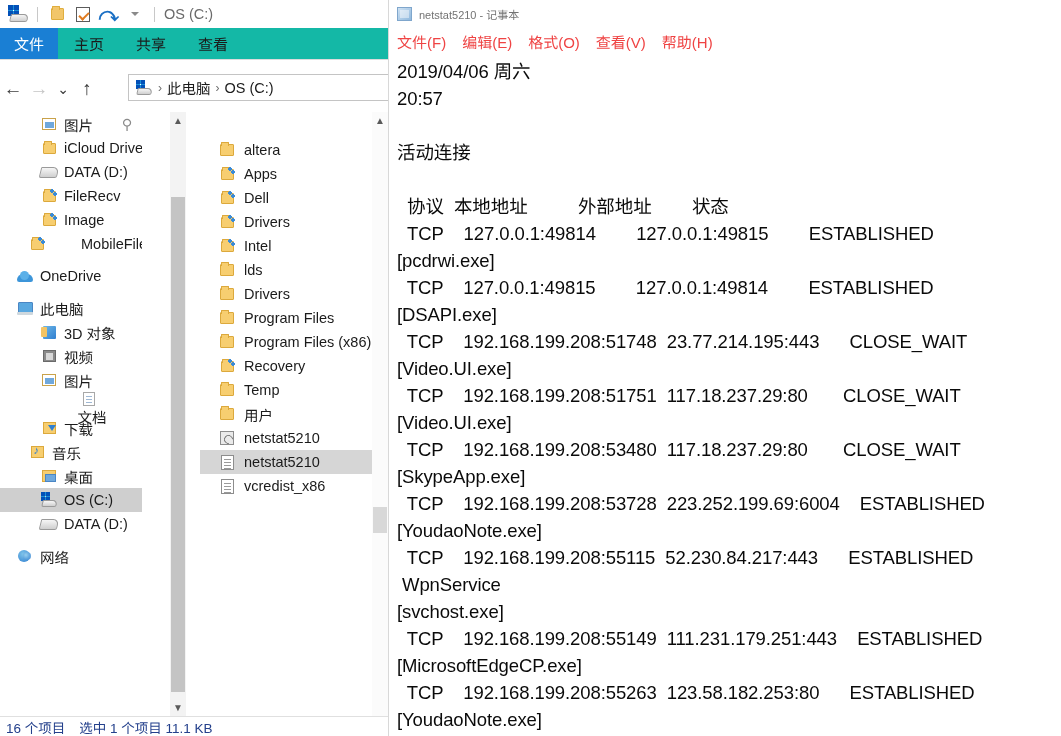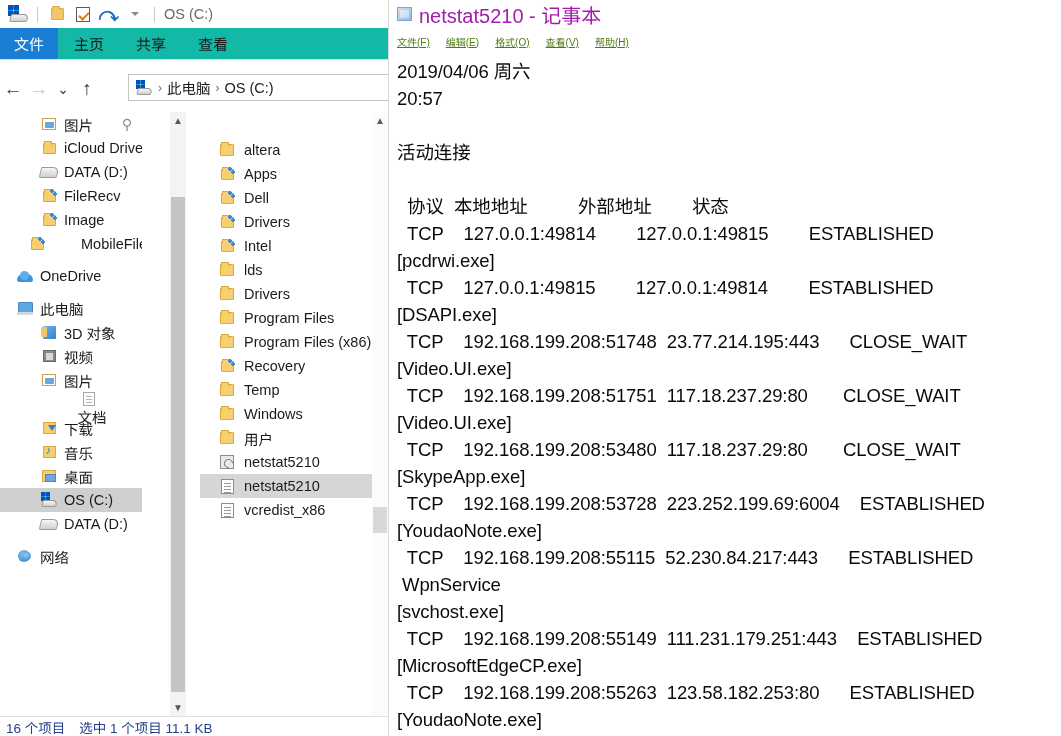--- a/index.html
+++ b/index.html
@@ -203,24 +203,24 @@
   #notepad {
     position:absolute; left:388px; top:0; width:673px; height:736px;
     background:#ffffff; overflow:hidden;
     border-left: 1px solid #d8d8d8;
   }
   .np-title { position:absolute; left:0; top:0; width:673px; height:28px;
     display:flex; align-items:center; padding-left:8px; gap:7px; background:#ffffff; }
   .np-icon { width:15px;height:14px;background:linear-gradient(135deg,#cfe2f3,#8fb8dd);
     border:1px solid #7fa6cc; position:relative;}
   .np-icon:after{content:"";position:absolute;left:2px;top:2px;right:2px;bottom:2px;background:#fff;opacity:.45;}
-  .np-title-text { font-size:20px; color:#a21caf; white-space:nowrap; }
+  .np-title-text { font-size:11px; color:#737373; white-space:nowrap; }
   .np-menu { position:absolute; left:0; top:28px; width:673px; height:26px;
     display:flex; align-items:center; padding-left:8px; gap:16px; }
-  .np-menu-item { font-size:10px; color:#4d7c0f; white-space:nowrap;text-decoration:underline; }
+  .np-menu-item { font-size:15px; color:#ef4444; white-space:nowrap; }
   .np-body {
     position:absolute; left:0; top:54px; width:673px; height:682px;
     padding: 4px 6px 0 8px;
     font-family: "Liberation Sans", "DejaVu Sans", sans-serif;
     font-size: 18.5px;
     line-height: 27px;
     color:#0a0a0a;
     white-space: pre;
     overflow: hidden;
     letter-spacing: -0.1px;
@@ -359,21 +359,21 @@
             <span class="f-doc"></span>
           </span>
           <span class="lbl">文档</span>
         </div>
         <div class="nav-item" style="padding-left: 40px;">
           <span class="iw">
             <span class="f-dl"></span>
           </span>
           <span class="lbl">下载</span>
         </div>
-        <div class="nav-item" style="padding-left: 40px; text-align: center;">
+        <div class="nav-item" style="padding-left: 28px; text-align: center;">
           <span class="iw">
             <span class="f-mus"></span>
           </span>
           <span class="lbl">音乐</span>
         </div>
         <div class="nav-item" style="padding-left: 40px;">
           <span class="iw">
             <span class="f-desk"></span>
           </span>
           <span class="lbl">桌面</span>
@@ -470,26 +470,20 @@
           <span class="iw">
             <span class="f-share"></span>
           </span>
           <span class="lbl">Recovery</span>
         </div>
         <div class="li-row">
           <span class="iw">
             <span class="li-folder"></span>
           </span>
           <span class="lbl">Temp</span>
-        </div>
-        <div class="li-row">
-          <span class="iw">
-            <span class="li-folder"></span>
-          </span>
-          <span class="lbl">Windows</span>
         </div>
         <div class="li-row">
           <span class="iw">
             <span class="li-folder"></span>
           </span>
           <span class="lbl">用户</span>
         </div>
         <div class="li-row">
           <span class="iw">
             <span class="li-bat"></span>

